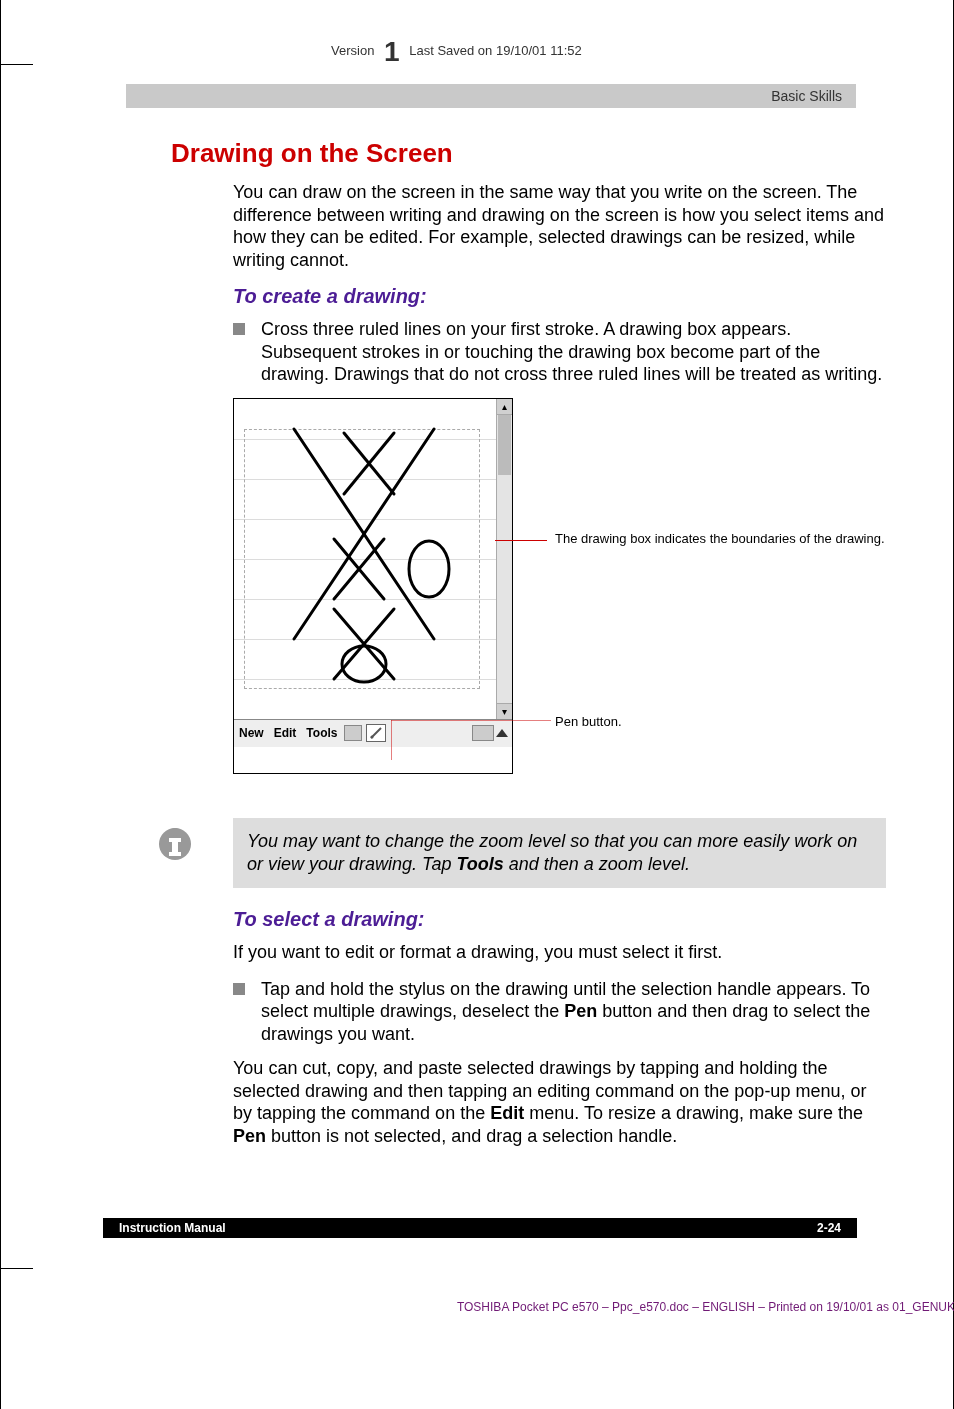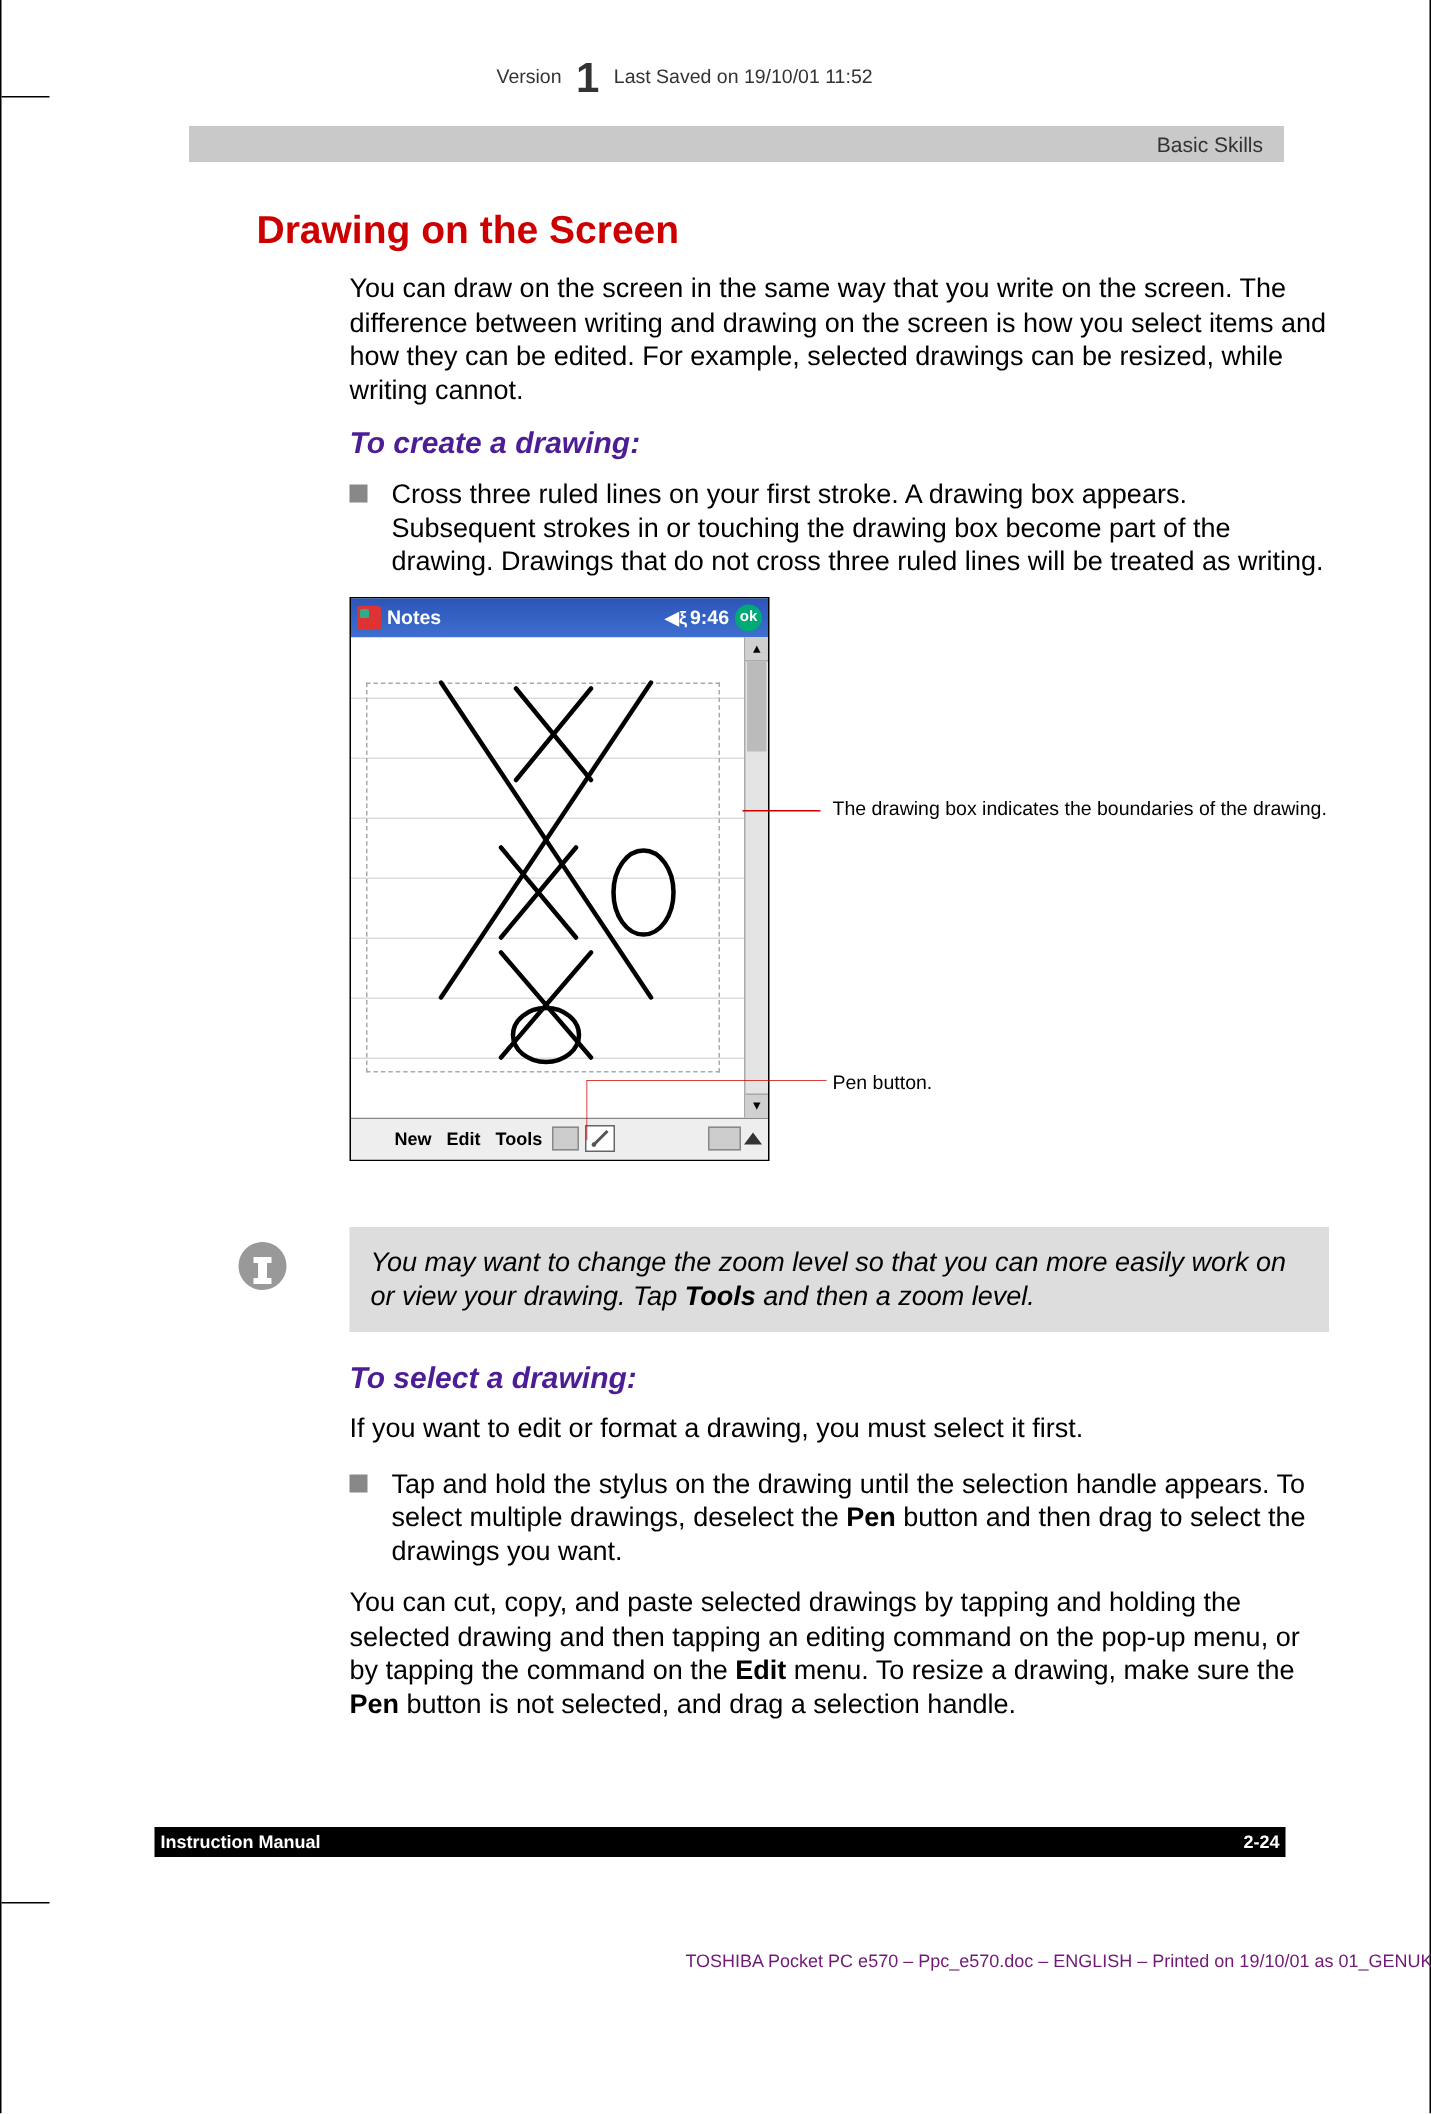--- a/index.html
+++ b/index.html
@@ -134,21 +134,21 @@
     width: 16px; background:#e4e4e4; border-left:1px solid #aaa;
     display:flex; flex-direction:column;
   }
   .pda-scroll .arr { height:16px; background:#d0d0d0; font-size:10px; text-align:center; line-height:16px; border-bottom:1px solid #aaa;}
   .pda-scroll .track{ flex:1; position:relative;}
   .pda-scroll .thumb{ position:absolute; left:1px; right:1px; top:0; height:60px; background:#bbb;}
   .pda-scroll .arr2 { height:16px; background:#d0d0d0; font-size:10px; text-align:center; line-height:16px; border-top:1px solid #aaa;}
   .pda-bottom {
     height: 28px; border-top:1px solid #888; background:#eee;
     display:flex; align-items:center;
-    font-size:12px; font-weight:bold;padding-left:24px;
+    font-size:12px; font-weight:bold;
   }
   .pda-bottom span { padding: 0 5px; }
   .pda-bottom .toolico { width:18px; height:16px; background:#ccc; border:1px solid #888; margin:0 2px;}
   .pda-bottom .pen { width:20px; height:18px; border:1px solid #666; background:#fff; margin:0 2px; display:flex;align-items:center;justify-content:center;}
   .pda-bottom .kb { margin-left:auto; width:22px; height:16px; background:#ccc; border:1px solid #888; margin-right:2px;}
   .pda-bottom .tri { width:0;height:0;border-left:6px solid transparent;border-right:6px solid transparent;border-bottom:8px solid #333; margin-right:4px;}
 
   .callout-line1 { position:absolute; left:262px; top:142px; width:52px; height:1px; background:#cc0000;}
   .callout1 { position:absolute; left:322px; top:133px; font-size:13px; width:330px; line-height:1.2;}
   .callout2 { position:absolute; left:322px; top:316px; font-size:13px; }
@@ -167,21 +167,21 @@
     top: 1218px;
     left: 102px;
     width: 754px;
     height: 20px;
     background:#000;
     color:#fff;
     font-size:12px;
     font-weight:bold;
     display:flex;
     align-items:center;
-    padding:0 4px;
+    padding:0 16px;
   }
   .black-footer .r { margin-left:auto;}
   .footer-line {
     position:absolute;
     top:1300px;
     left:0; width:954px;
     text-align:right;
     font-size:12px;
     color:#701a75;
   }
@@ -212,30 +212,20 @@
 
       <div class="h2">To create a drawing:</div>
 
       <div class="bullet-row">
         <div class="bullet-sq"></div>
         <div class="bullet-text">Cross three ruled lines on your first stroke. A drawing box appears. Subsequent strokes in or touching the drawing box become part of the drawing. Drawings that do not cross three ruled lines will be treated as writing.</div>
       </div>
 
       <div class="figure-wrap">
         <div class="pda">
-          <div class="pda-title">
-            <div class="flag"></div>
-            <span>Notes</span>
-            <div class="spacer"></div>
-            <span class="speaker">◀ξ</span>
-            <span>9:46</span>
-            <div class="ok">
-                <span>ok</span>
-              </div>
-          </div>
           <div class="pda-canvas">
             <div class="pda-lines">
               <div class="ruled" style="top:40px"></div>
               <div class="ruled" style="top:80px"></div>
               <div class="ruled" style="top:120px"></div>
               <div class="ruled" style="top:160px"></div>
               <div class="ruled" style="top:200px"></div>
               <div class="ruled" style="top:240px"></div>
               <div class="ruled" style="top:280px"></div>
               <div class="drawbox"></div>

